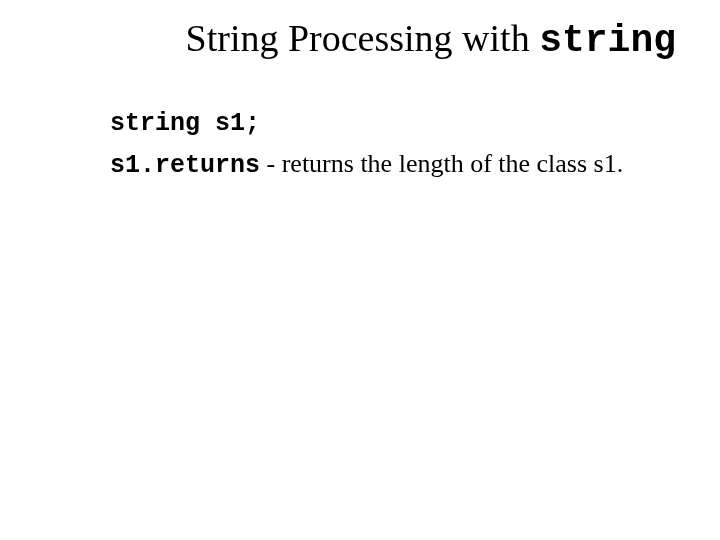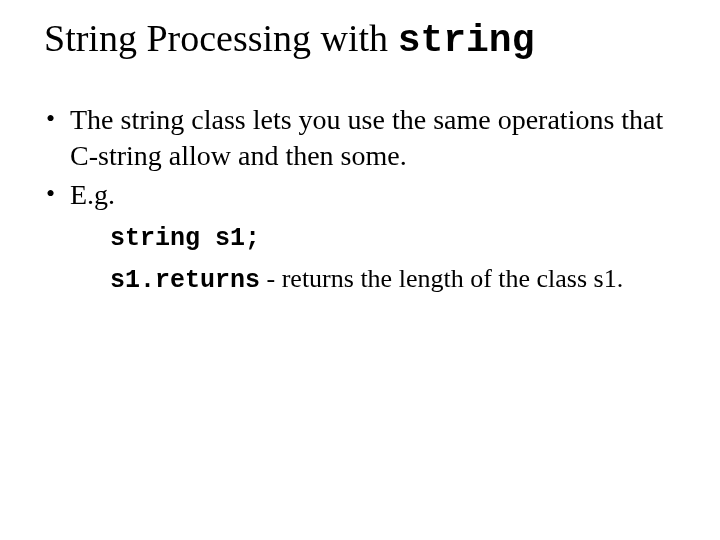--- a/index.html
+++ b/index.html
@@ -12,21 +12,21 @@
     color: #000;
   }
   .slide {
     box-sizing: border-box;
     width: 720px;
     height: 540px;
     padding: 18px 44px 0 44px;
   }
   .title {
     font-size: 38px;
-    text-align: left;
+    text-align: right;
     margin: 0 0 40px 0;
     font-weight: normal;
     line-height: 1.1;
   }
   .mono {
     font-family: "Courier New", Courier, monospace;
     font-weight: bold;
   }
   ul.body {
     list-style: none;
@@ -63,28 +63,20 @@
 </style>
 </head>
 <body>
 
 <div class="slide">
 
   <h1 class="title">
     <span>String Processing with </span><span class="mono">string</span>
   </h1>
 
-  <ul class="body">
-    <li>
-      <span>The string class lets you use the same operations that C-string allow and then some.</span>
-    </li>
-    <li>
-      <span>E.g.</span>
-    </li>
-  </ul>
 
   <div class="sub">
     <div>
       <span class="code">string s1;</span>
     </div>
     <div>
       <span class="code">s1.returns</span><span> - returns the length of the class s1.</span>
     </div>
   </div>
 

